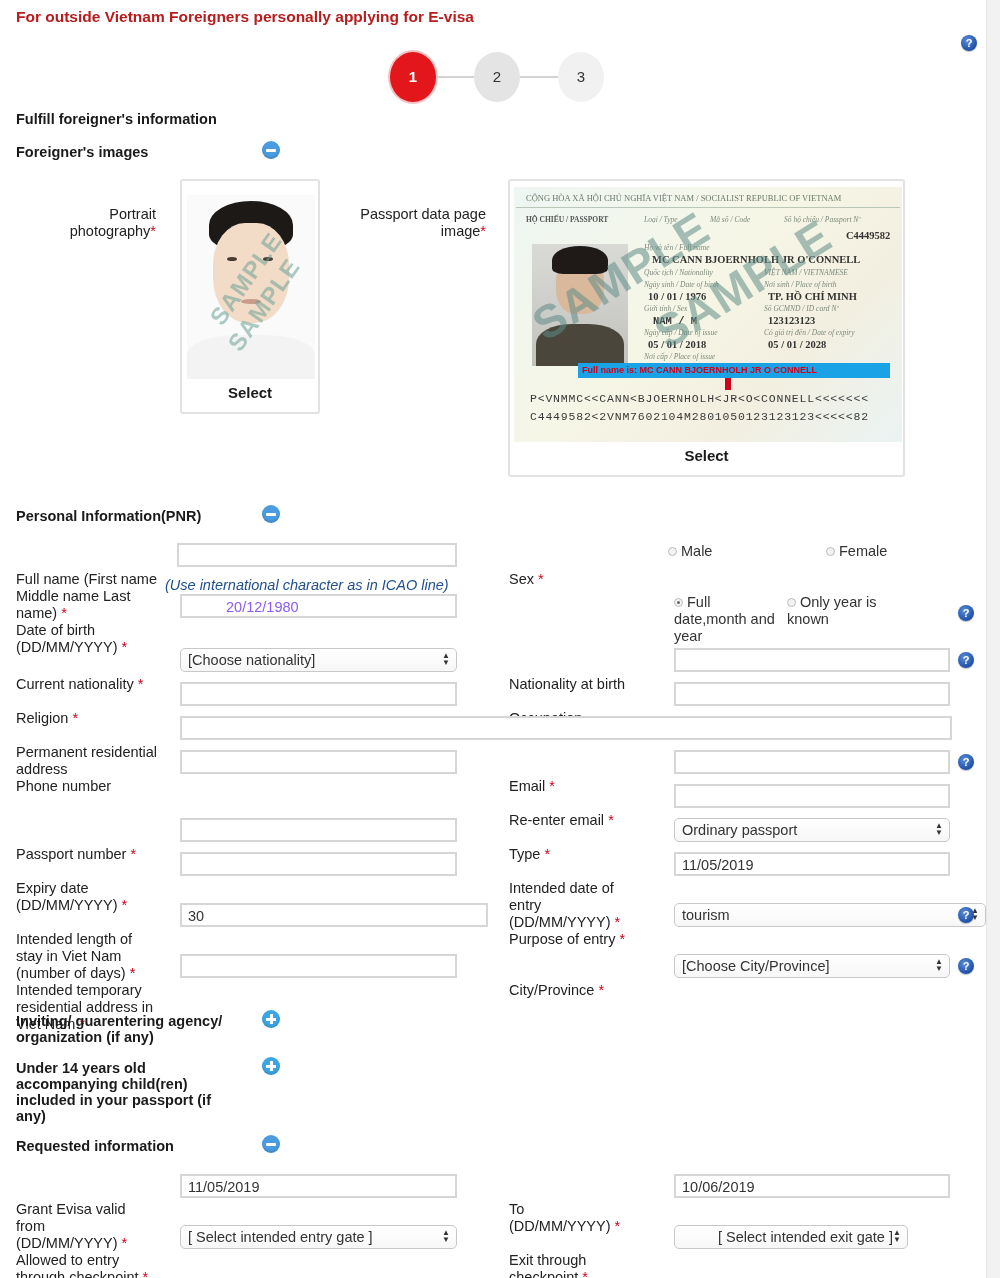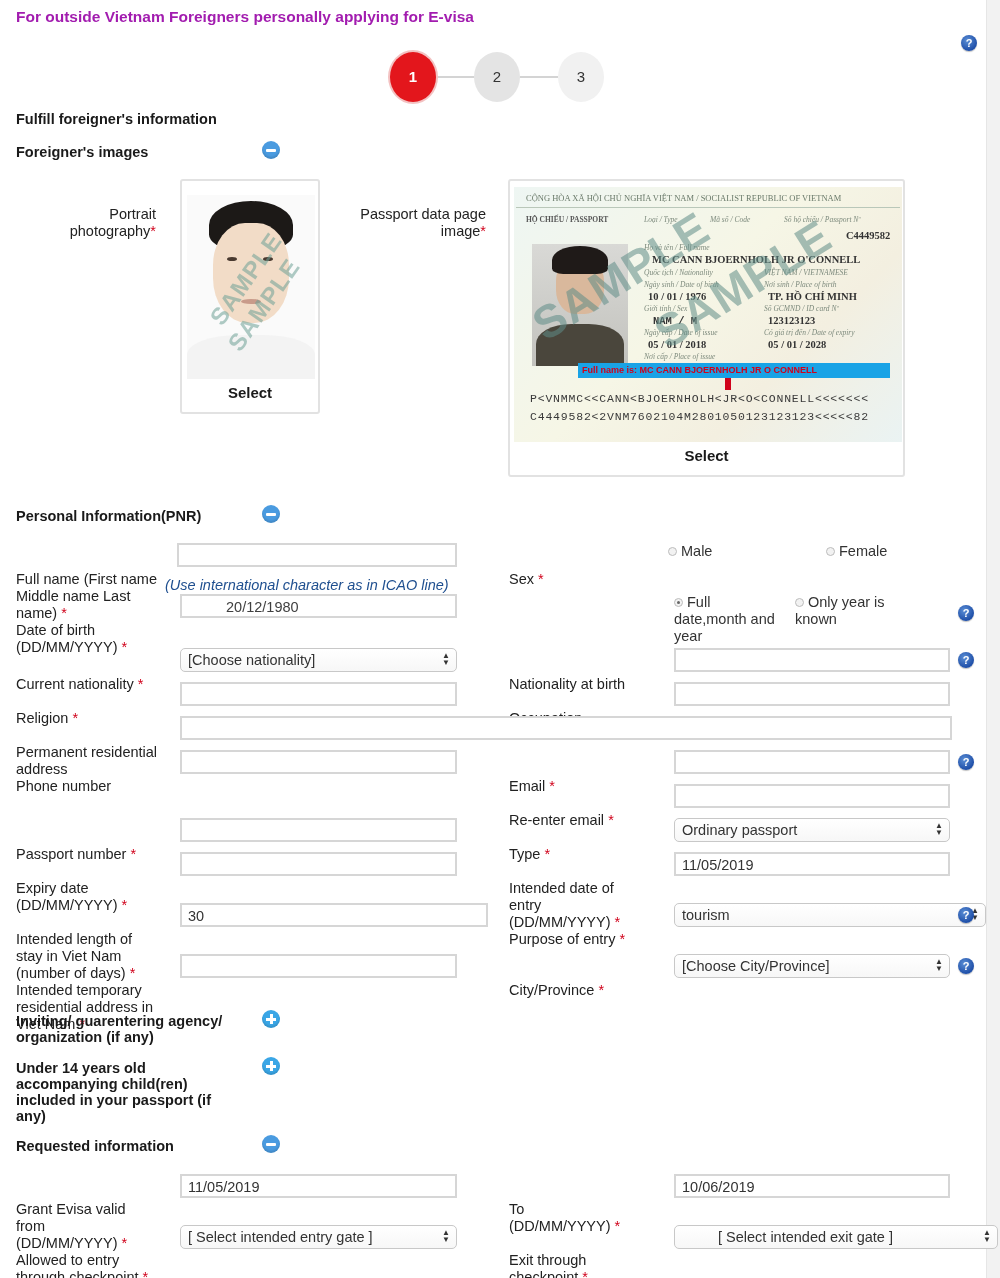--- a/index.html
+++ b/index.html
@@ -1,21 +1,21 @@
 <!DOCTYPE html>
 <html><head>
 <meta charset="utf-8">
 <style>
   * { box-sizing: border-box; margin: 0; padding: 0; }
   html, body { width: 1000px; height: 1278px; overflow: hidden; background: #ffffff; }
   body { font-family: "Liberation Sans", "DejaVu Sans", sans-serif; color: #222; font-size: 15px; position: relative; }
 
   .scroll-strip { position: absolute; right: 0; top: 0; width: 14px; height: 1278px; background: #f2f2f2; border-left: 1px solid #e6e6e6; }
 
-  .page-title { position: absolute; left: 16px; top: 8px; font-size: 15.5px; font-weight: bold; color: #a21caf; }
+  .page-title { position: absolute; left: 16px; top: 8px; font-size: 15.5px; font-weight: bold; color: #b91c1c; }
   .help-top { position: absolute; left: 961px; top: 35px; }
 
   .help { width: 16px; height: 16px; border-radius: 50%; background: radial-gradient(circle at 40% 35%, #5b8fd6, #1f4fa8 70%); color: #fff; font-weight: bold; font-size: 11px; line-height: 16px; text-align: center; display: inline-block; box-shadow: 0 1px 1px rgba(0,0,0,0.25); }
 
   
   .stepper { position: absolute; left: 390px; top: 52px; width: 215px; height: 50px; }
   .step { position: absolute; top: 0; width: 46px; height: 50px; border-radius: 50%; text-align: center; line-height: 50px; font-size: 15px; color: #333; }
   .step.s1 { left: 0; background: #e3161c; color: #fff; font-weight: bold; box-shadow: 0 0 0 2px #f3c2c2; }
   .step.s2 { left: 84px; background: #e4e4e4; }
   .step.s3 { left: 168px; background: #f1f1f1; }
@@ -28,21 +28,21 @@
   .toggle.minus::after { content: ""; position: absolute; left: 4px; top: 7.5px; width: 10px; height: 3px; background: #fff; border-radius: 1px; }
   .toggle.plus { background: #3aa6e6; }
   .toggle.plus::before { content: ""; position: absolute; left: 4px; top: 7.5px; width: 10px; height: 3px; background: #fff; }
   .toggle.plus::after { content: ""; position: absolute; left: 7.5px; top: 4px; width: 3px; height: 10px; background: #fff; }
 
   .label { position: absolute; font-size: 14.5px; line-height: 17px; color: #222; margin-top: 28px; }
   .label.right { text-align: right; }
   .req { color: #d0021b; }
 
   .input { position: absolute; height: 24px; border: 2px solid #d6d6d6; background: #fff; font-size: 14.5px; color: #333; padding: 2px 6px; line-height: 18px; font-family: "Liberation Sans", sans-serif; }
-  .input.disabled { color: #404040; padding-left: 44px; }
+  .input.disabled { color: #8b5cf6; padding-left: 44px; }
   .select { position: absolute; height: 24px; border: 1.5px solid #c8c8c8; border-radius: 5px; background: linear-gradient(#fff, #f7f7f7); font-size: 14.5px; color: #333; padding: 2px 7px; line-height: 18px; }
   .select .arrows { position: absolute; right: 6px; top: 3px; font-size: 8px; line-height: 7px; color: #333; width: 8px; text-align: center; }
 
   .hint { position: absolute; font-style: italic; color: #1f4f8f; font-size: 14.5px; }
 
   .radio-group { position: absolute; font-size: 14.5px; line-height: 17px; color: #333; }
   .radio { display: inline-block; width: 9px; height: 9px; border-radius: 50%; border: 1px solid #bcbcbc; background: #f2f2f2; margin-right: 4px; position: relative; top: 0px; }
   .radio.checked::after { content: ""; position: absolute; left: 2px; top: 2px; width: 3px; height: 3px; border-radius: 50%; background: #666; }
 
   
@@ -169,21 +169,21 @@
   <span class="radio"></span><span>Female</span>
 </div>
 
 <div class="label" style="left:16px; top:594px; width:158px;">
   <span>Date of birth (DD/MM/YYYY)</span> <span class="req">*</span>
 </div>
 <div class="input disabled" style="left:180px; top:594px; width:277px;">20/12/1980</div>
 <div class="radio-group" style="left:674px; top:594px; width:112px;">
   <span class="radio checked"></span><span>Full date,month and year</span>
 </div>
-<div class="radio-group" style="left:787px; top:594px; width:100px;margin-left:8px;">
+<div class="radio-group" style="left:787px; top:594px; width:100px;">
   <span class="radio"></span><span>Only year is known</span>
 </div>
 <span class="help" style="position:absolute; left:958px; top:605px;">?</span>
 
 <div class="label" style="left:16px; top:648px;">
   <span>Current nationality</span> <span class="req">*</span>
 </div>
 <div class="select" style="left:180px; top:648px; width:277px;">
   <span>[Choose nationality]</span>
   <span class="arrows">▲<br>▼</span>
@@ -283,16 +283,16 @@
 <div class="label" style="left:16px; top:1224px; width:140px;">
   <span>Allowed to entry through checkpoint</span> <span class="req">*</span>
 </div>
 <div class="select" style="left:180px; top:1225px; width:277px;">
   <span>[ Select intended entry gate ]</span>
   <span class="arrows">▲<br>▼</span>
 </div>
 <div class="label" style="left:509px; top:1224px; width:100px;">
   <span>Exit through checkpoint</span> <span class="req">*</span>
 </div>
-<div class="select" style="left:674px; top:1225px; width:324px;padding-left:43px;">
+<div class="select" style="left:674px; top:1225px; width:234px;padding-left:43px;">
   <span>[ Select intended exit gate ]</span>
   <span class="arrows">▲<br>▼</span>
 </div>
 
 </body></html>

